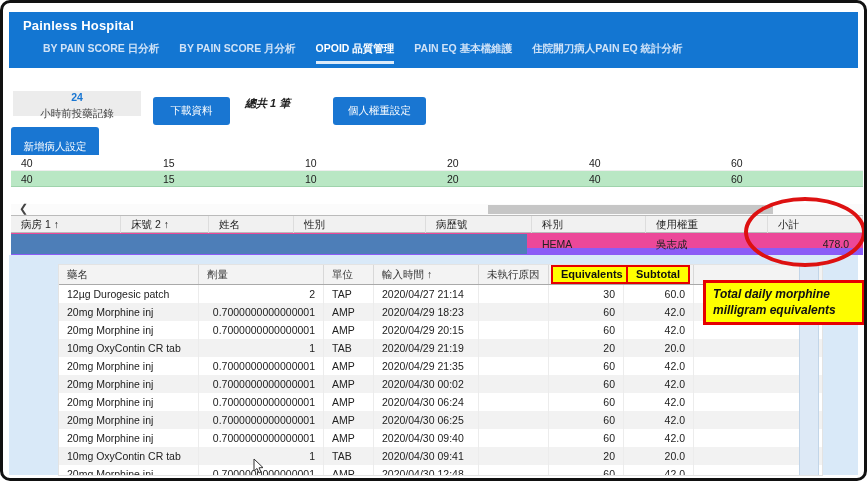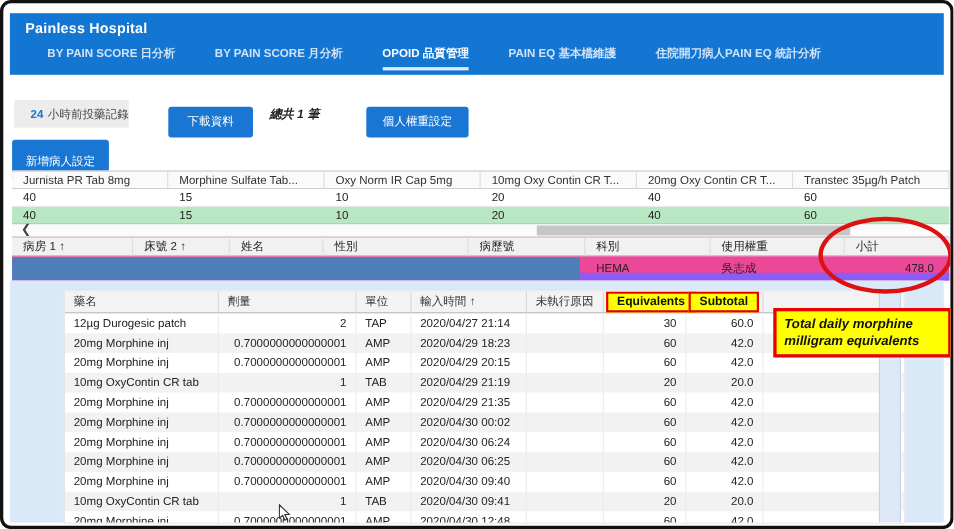--- a/index.html
+++ b/index.html
@@ -3,26 +3,26 @@
 <meta charset="utf-8">
 <style>
   html,body{margin:0;padding:0;background:#fff;}
   *{box-sizing:border-box;font-family:"Liberation Sans","DejaVu Sans",sans-serif;}
   .stage{position:relative;width:867px;height:481px;background:#fff;overflow:hidden;}
   .frame{position:absolute;inset:0;border:3px solid #111;border-radius:10px;overflow:hidden;background:#fff;}
 
   
   .appbar{position:absolute;left:6px;right:6px;top:9px;height:56px;background:#1376d2;color:#fff;}
   .app-title{position:absolute;left:14px;top:6px;font-size:13px;font-weight:bold;letter-spacing:.2px;}
-  .tabs{position:absolute;left:34px;bottom:4px;display:flex;gap:36px;}
+  .tabs{position:absolute;left:34px;bottom:4px;display:flex;gap:20px;}
   .tab{font-size:10.5px;font-weight:bold;color:#cfe2f7;padding-bottom:5px;cursor:pointer;white-space:nowrap;}
   .tab.active{color:#fff;border-bottom:3px solid #dcebf9;}
 
   
-  .hours-box{position:absolute;left:10px;top:88px;width:104px;height:25px;background:#ececec;display:flex;align-items:center;justify-content:flex-end;gap:4px;font-size:10.5px;color:#444;}
+  .hours-box{position:absolute;left:10px;top:88px;width:128px;height:25px;background:#ececec;display:flex;align-items:center;justify-content:flex-start;gap:4px;font-size:10.5px;color:#444;flex-direction:column;}
   .hours-box .val{color:#1976d2;font-weight:bold;}
   .btn{position:absolute;background:#1976d2;color:#fff;border:none;border-radius:3px;font-size:10.5px;display:flex;align-items:center;justify-content:center;cursor:pointer;}
   .btn-download{left:150px;top:94px;width:77px;height:28px;}
   .btn-weight{left:330px;top:94px;width:93px;height:28px;}
   .btn-addpatient{left:8px;top:124px;width:88px;height:39px;}
   .total-count{position:absolute;left:242px;top:93px;font-size:11px;font-weight:bold;color:#222;font-style:italic;}
 
   
   .weights{position:absolute;left:8px;top:152px;width:852px;font-size:10.5px;color:#222;}
   .w-grid{display:grid;grid-template-columns:repeat(6,1fr);}
@@ -88,28 +88,20 @@
     <div class="hours-box">
       <span class="val">24</span>
       <span>小時前投藥記錄</span>
     </div>
     <button class="btn btn-download">下載資料</button>
     <div class="total-count">總共 1 筆</div>
     <button class="btn btn-weight">個人權重設定</button>
     <button class="btn btn-addpatient">新增病人設定</button>
 
     <div class="weights">
-      <div class="w-grid w-head">
-        <div class="th">Jurnista PR Tab 8mg</div>
-        <div class="th">Morphine Sulfate Tab...</div>
-        <div class="th">Oxy Norm IR Cap 5mg</div>
-        <div class="th">10mg Oxy Contin CR T...</div>
-        <div class="th">20mg Oxy Contin CR T...</div>
-        <div class="th">Transtec 35µg/h Patch</div>
-      </div>
       <div>
 
       <div class="w-grid w-row">
             <div class="td">40</div>
             <div class="td">15</div>
             <div class="td">10</div>
             <div class="td">20</div>
             <div class="td">40</div>
             <div class="td">60</div>
           </div>

